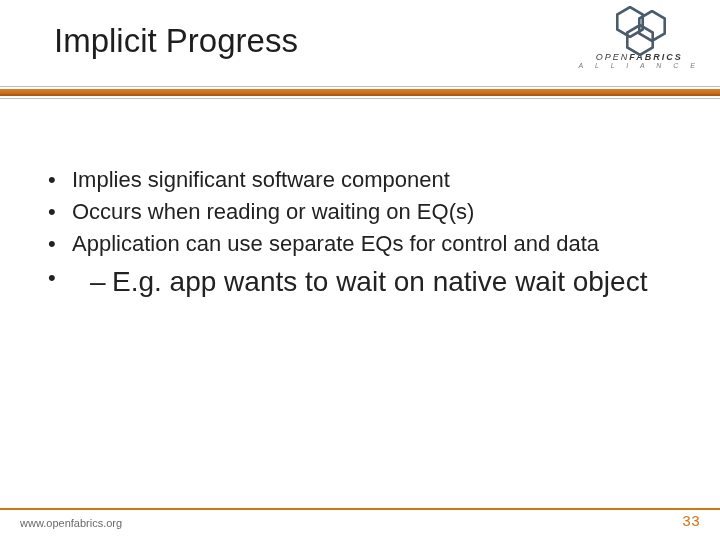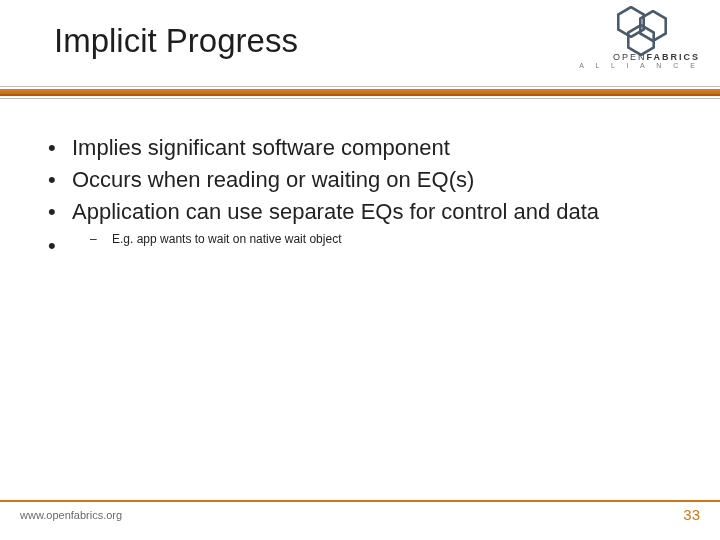--- a/index.html
+++ b/index.html
@@ -3,53 +3,53 @@
 <meta charset="utf-8">
 <style>
   * { margin: 0; padding: 0; box-sizing: border-box; }
   html, body { width: 720px; height: 540px; font-family: Arial, Helvetica, sans-serif; background: #fff; color: #222; }
   .slide { position: relative; width: 720px; height: 540px; overflow: hidden; }
 
   
   .header { position: relative; padding: 22px 0 0 34px; margin-left: 20px; }
   .title { font-size: 33px; color: #1e1e1e; font-weight: 400; }
 
-  .logo { position: absolute; top: 6px; right: 20px; text-align: right; }
+  .logo { position: absolute; top: 6px; right: 20px; text-align: center; font-style: italic; }
   .logo-hexes { position: relative; width: 74px; height: 48px; margin: 0 auto; }
   .hex { position: absolute; width: 28px; height: 32px; }
   .hex svg { width: 100%; height: 100%; display: block; }
   .hex1 { left: 14px; top: 0; }
   .hex2 { left: 36px; top: 4px; }
   .hex3 { left: 24px; top: 18px; }
   .logo-text { font-size: 9px; letter-spacing: 2px; color: #3a3a3a; margin-top: -2px; white-space: nowrap; }
   .logo-text .bold { font-weight: 700; }
   .logo-sub { font-size: 7px; letter-spacing: 5px; color: #7a7a7a; margin-top: 0; white-space: nowrap; }
 
   
   .divider { margin-top: 26px; height: 14px; position: relative; }
   .divider .thin-top { height: 1px; background: #bdbdbd; }
   .divider .orange  { height: 7px; background: linear-gradient(#d88128,#c1640e); margin-top: 2px; box-shadow: inset 0 -2px 0 rgba(0,0,0,.12); }
   .divider .thin-bot { height: 1px; background: #bdbdbd; margin-top: 2px; }
 
   
   .body { padding: 34px 44px 0 46px; font-size: 22px; line-height: 1.28; }
-  ul.level1 { list-style: none; }
+  ul.level1 { list-style: none; margin-top: 32px; }
   ul.level1 > li { position: relative; padding-left: 26px; margin-bottom: 4px; }
   ul.level1 > li::before { content: "•"; position: absolute; left: 2px; top: 0; font-size: 22px; }
-  ul.level2 { list-style: none; margin-top: 6px; margin-left: 18px; font-size: 12px; }
+  ul.level2 { list-style: none; margin-top: 6px; margin-left: 18px; font-size: 28px; }
   ul.level2 > li { position: relative; padding-left: 22px; margin-bottom: 2px; }
   ul.level2 > li::before { content: "–"; position: absolute; left: 0; top: 0; }
   .ital { }
 
   
-  .footer { position: absolute; left: 0; right: 0; bottom: 12px; height: 28px; }
+  .footer { position: absolute; left: 0; right: 0; bottom: 4px; height: 28px; }
   .footer .rule { height: 2px; background: #cf7516; }
   .footer .bar  { display: flex; justify-content: space-between; align-items: center; padding: 4px 20px 0 20px; font-size: 11px; }
   .footer .url  { color: #6a6a6a; }
-  .footer .page { color: #cf7516; font-size: 15px; }
+  .footer .page { color: #cf7516; font-size: 15px; font-family: Liberation Mono, monospace; }
 </style>
 </head>
 <body>
 
 <div class="slide">
 
   <div class="header">
     <div class="title">Implicit Progress</div>
 
     <div class="logo">

